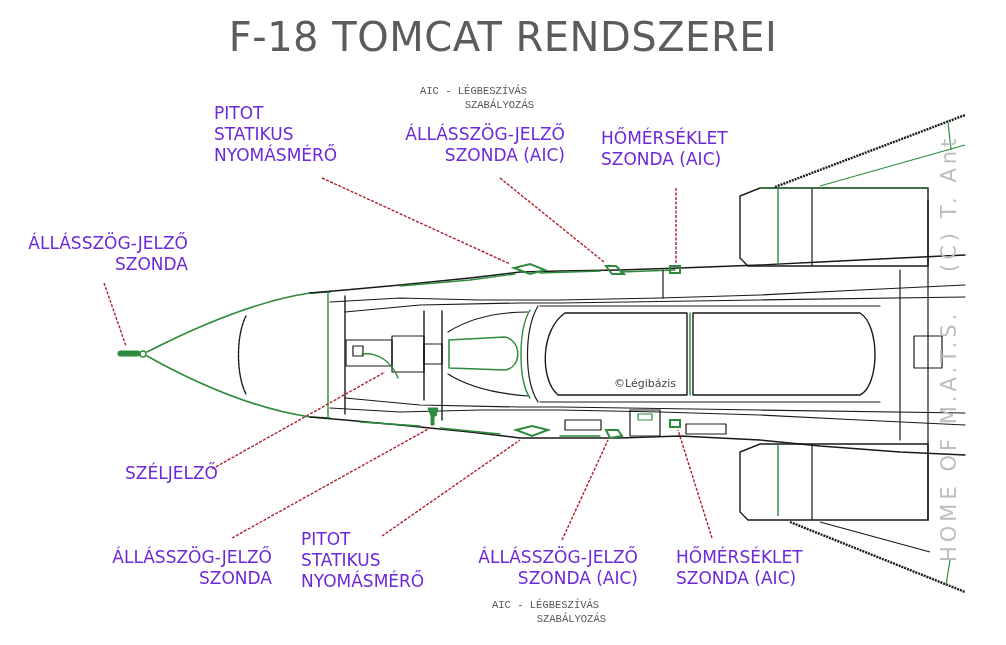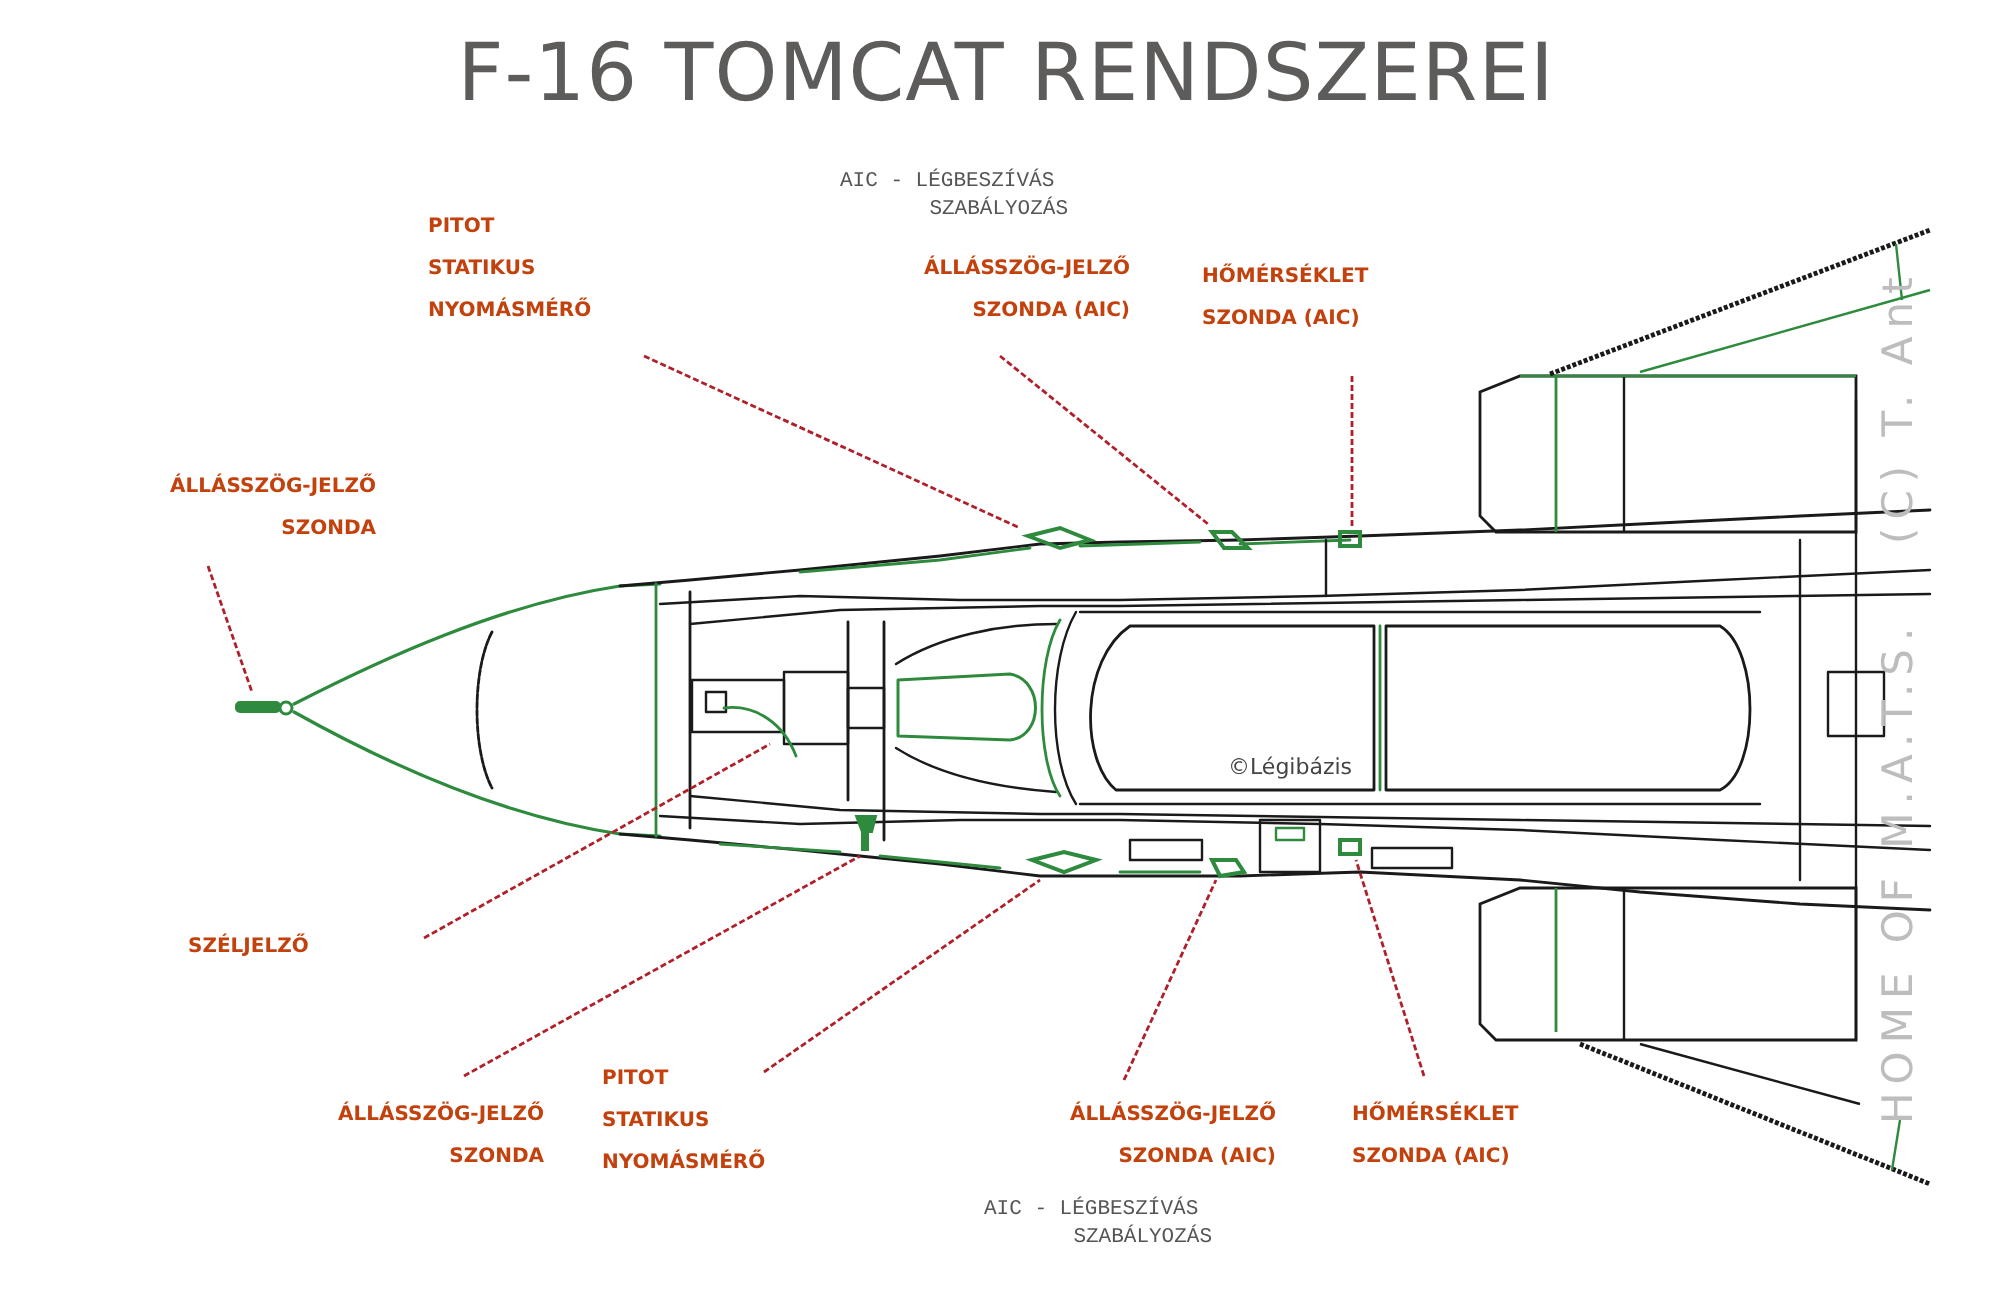--- a/index.html
+++ b/index.html
@@ -1,36 +1,36 @@
 <!DOCTYPE html>
 <html><head>
 <meta charset="utf-8">
 <style>
   html, body { margin: 0; padding: 0; background: #ffffff; }
   body { width: 1006px; height: 645px; position: relative; overflow: hidden;
          font-family: "DejaVu Sans", sans-serif; }
   #title { position: absolute; left: 0; width: 1006px; top: 14px; text-align: center;
            font-family: "DejaVu Sans", sans-serif; font-size: 40px; font-weight: normal;
            color: #5d5c5a; letter-spacing: 0.5px; }
-  .lbl { position: absolute; font-size: 10px; line-height: 21px; color: #c2410c;
-         white-space: nowrap; font-family: "DejaVu Sans", sans-serif; font-weight: bold; }
+  .lbl { position: absolute; font-size: 17px; line-height: 21px; color: #6d28d9;
+         white-space: nowrap; font-family: "DejaVu Sans", sans-serif; }
   .lbl.c { text-align: right; }
   .sub { position: absolute; font-size: 10.5px; line-height: 14px; color: #555;
          white-space: nowrap; text-align: right; font-family: Liberation Mono, monospace; }
   .wm { position: absolute; font-size: 21px; color: #bdbdbd; letter-spacing: 4px;
         white-space: nowrap; transform-origin: left top; transform: rotate(-90deg);
         font-family: "DejaVu Sans", sans-serif; }
   #copyright { position: absolute; left: 614px; top: 377px; font-size: 11px; color: #444;
                font-family: "DejaVu Sans", sans-serif; }
   svg#drawing { position: absolute; left: 0; top: 0; }
 </style>
 </head>
 <body>
 
-<div id="title">F-16 TOMCAT RENDSZEREI</div>
+<div id="title">F-18 TOMCAT RENDSZEREI</div>
 
 <svg id="drawing" width="1006" height="645" viewBox="0 0 1006 645">
 
   <g fill="none" stroke-linecap="round" stroke-linejoin="round">
 
     <path d="M147 352 C 190 330, 250 302, 310 293 L 330 292" stroke="#2e8b3e" stroke-width="1.6"></path>
     <path d="M147 356 C 190 380, 250 408, 310 417 L 330 418" stroke="#2e8b3e" stroke-width="1.6"></path>
     <path d="M246 316 C 236 335, 236 375, 246 394" stroke="#1a1a1a" stroke-width="1.4" stroke-dasharray="3 1"></path>
 
     <path d="M310 293 L 345 290 L 400 285 L 470 278 L 520 272 L 560 271 L 620 270 L 680 268 L 760 265 L 820 262 L 900 258 L 965 255" stroke="#1a1a1a" stroke-width="1.4"></path>
@@ -137,21 +137,21 @@
 <div class="lbl c" style="left:395px; top:124px; width:170px;">
   <div>ÁLLÁSSZÖG-JELZŐ</div>
   <div>SZONDA (AIC)</div>
 </div>
 
 <div class="lbl" style="left:601px; top:128px;">
   <div>HŐMÉRSÉKLET</div>
   <div>SZONDA (AIC)</div>
 </div>
 
-<div class="lbl" style="left:94px; top:463px;">
+<div class="lbl" style="left:125px; top:463px;">
   <div>SZÉLJELZŐ</div>
 </div>
 
 <div class="lbl c" style="left:102px; top:547px; width:170px;">
   <div>ÁLLÁSSZÖG-JELZŐ</div>
   <div>SZONDA</div>
 </div>
 
 <div class="lbl" style="left:301px; top:529px;">
   <div>PITOT</div>

